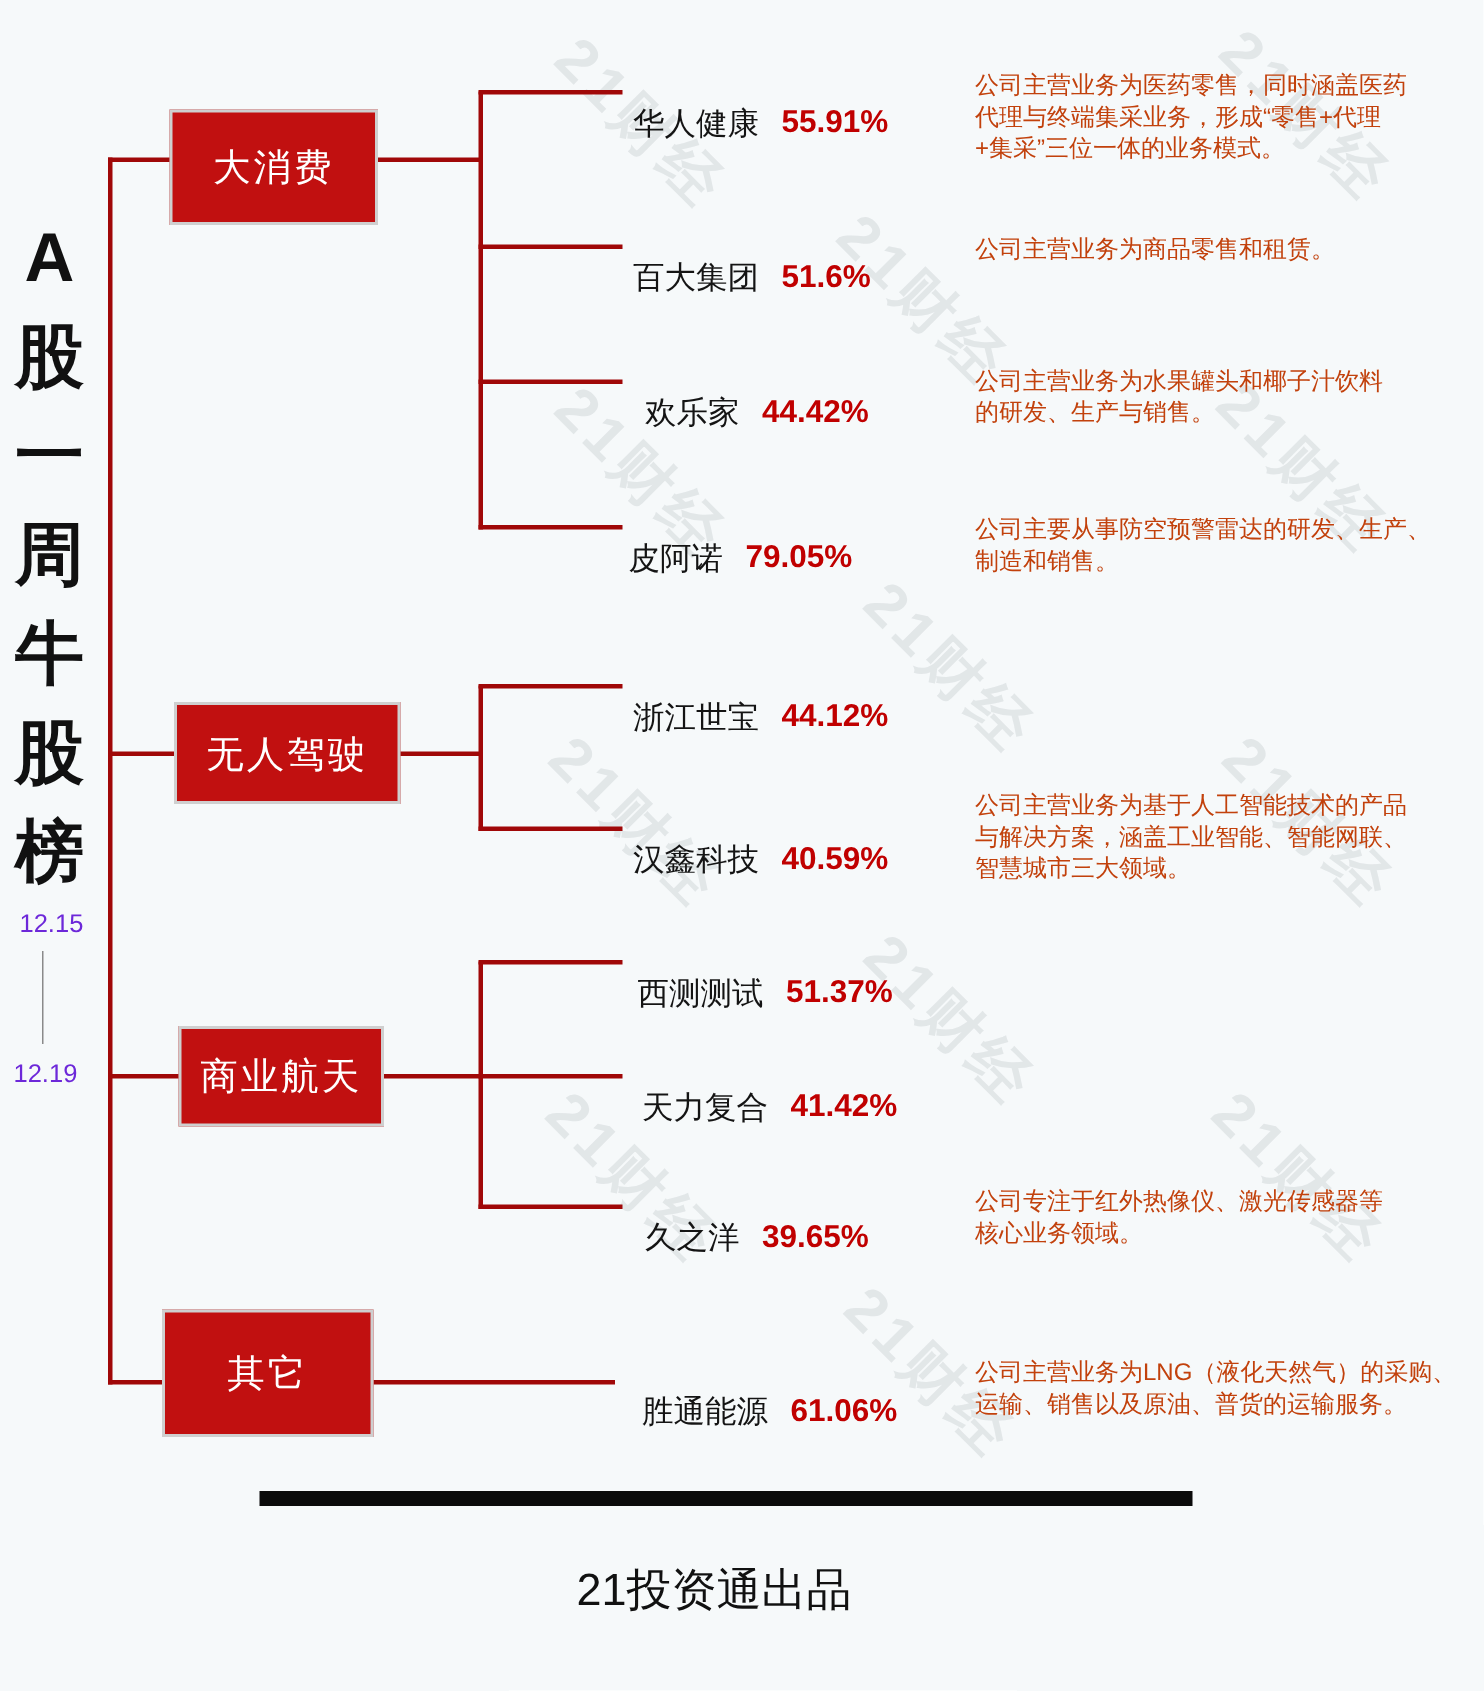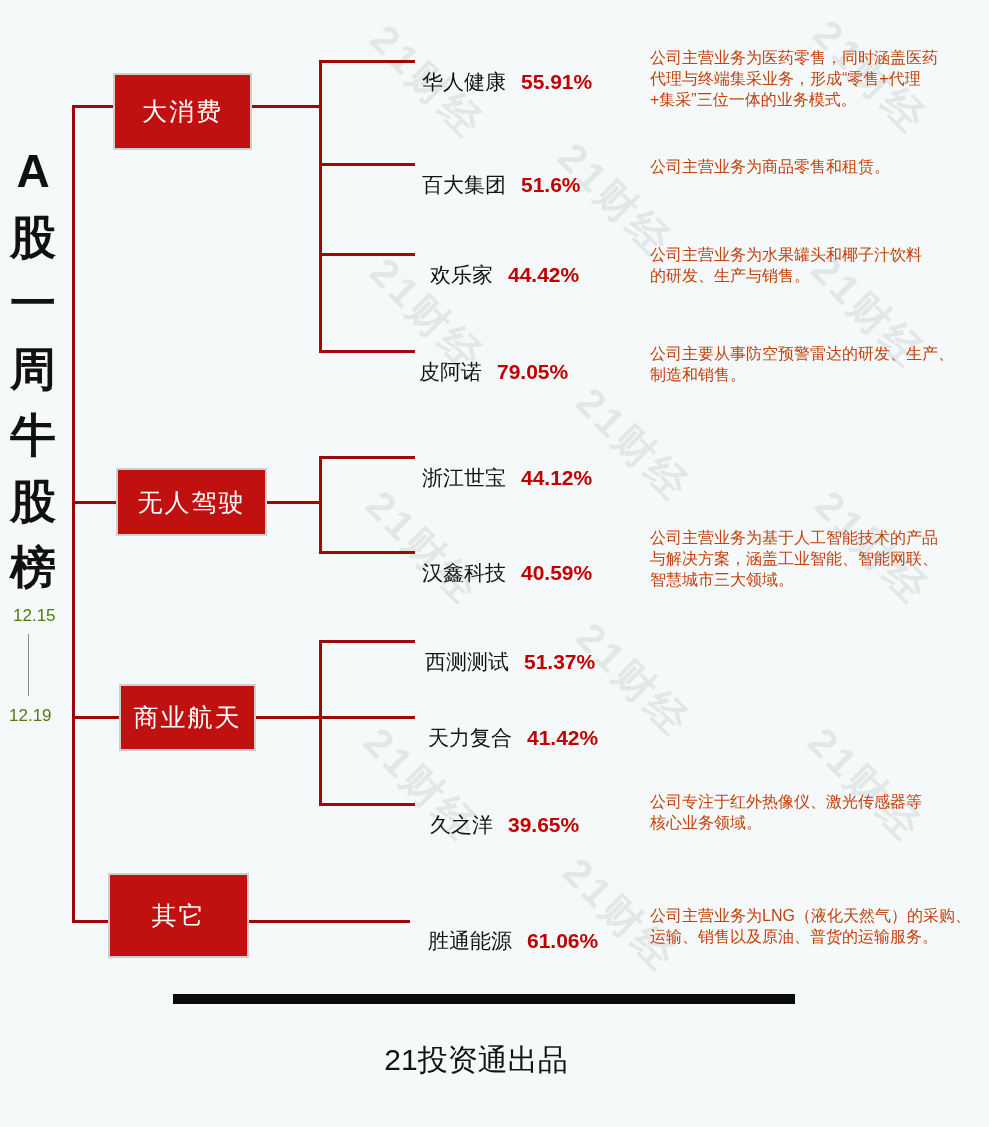--- a/index.html
+++ b/index.html
@@ -24,21 +24,21 @@
   .vtitle{
     position:absolute;left:6px;top:140px;width:54px;
     display:flex;flex-direction:column;align-items:center;
   }
   .vtitle .ch{
     height:66px;line-height:62px;
     font-size:46px;font-weight:700;color:#111;
     text-align:center;
   }
   
-  .date{position:absolute;font-size:17px;color:#4d7c0f;}
+  .date{position:absolute;font-size:17px;color:#6d28d9;}
   .date-line{position:absolute;width:1px;background:#8a8a8a;}
   
   .hline,.vline{position:absolute;background:#a00808;}
   
   .cat-box{
     position:absolute;
     background:#c11010;
     border:2px solid #cfcfcf;
     color:#ffffff;
     display:flex;align-items:center;justify-content:center;

